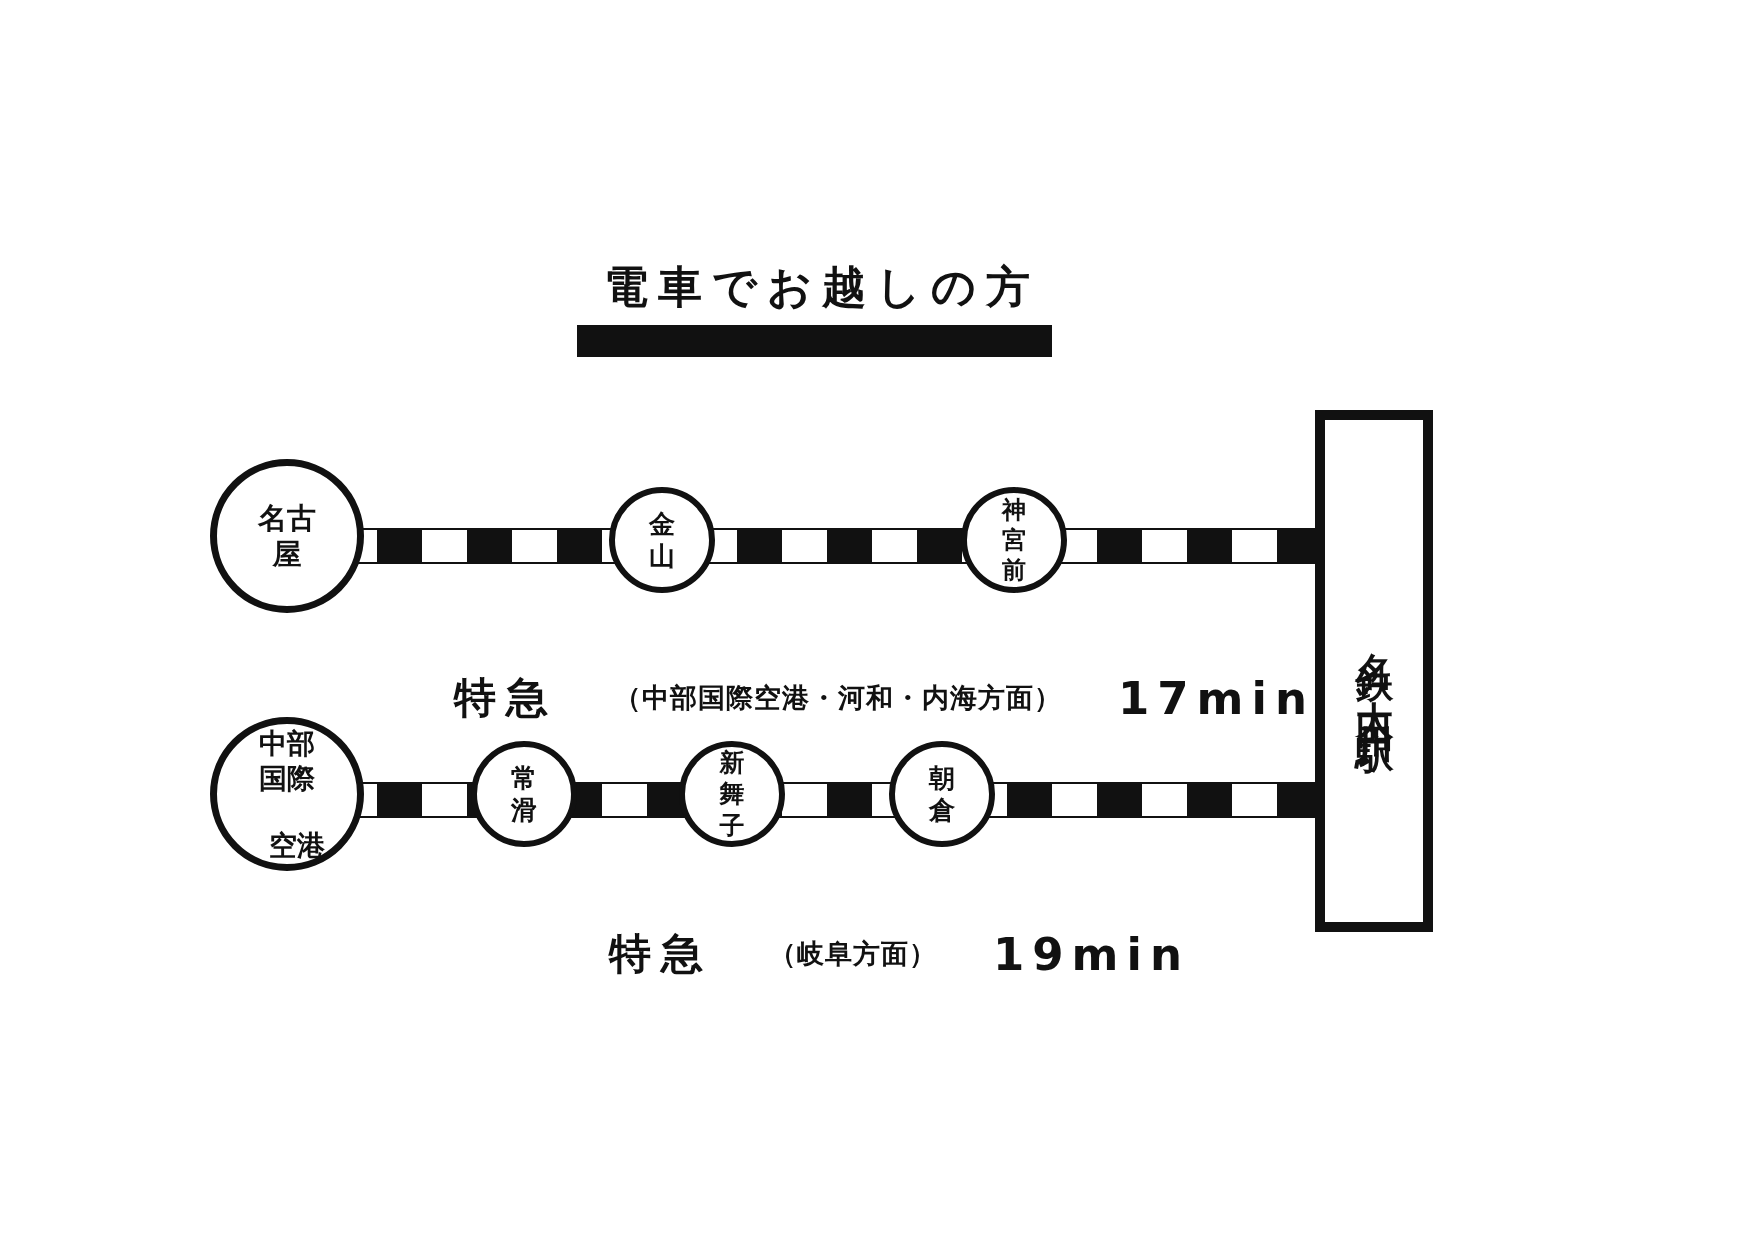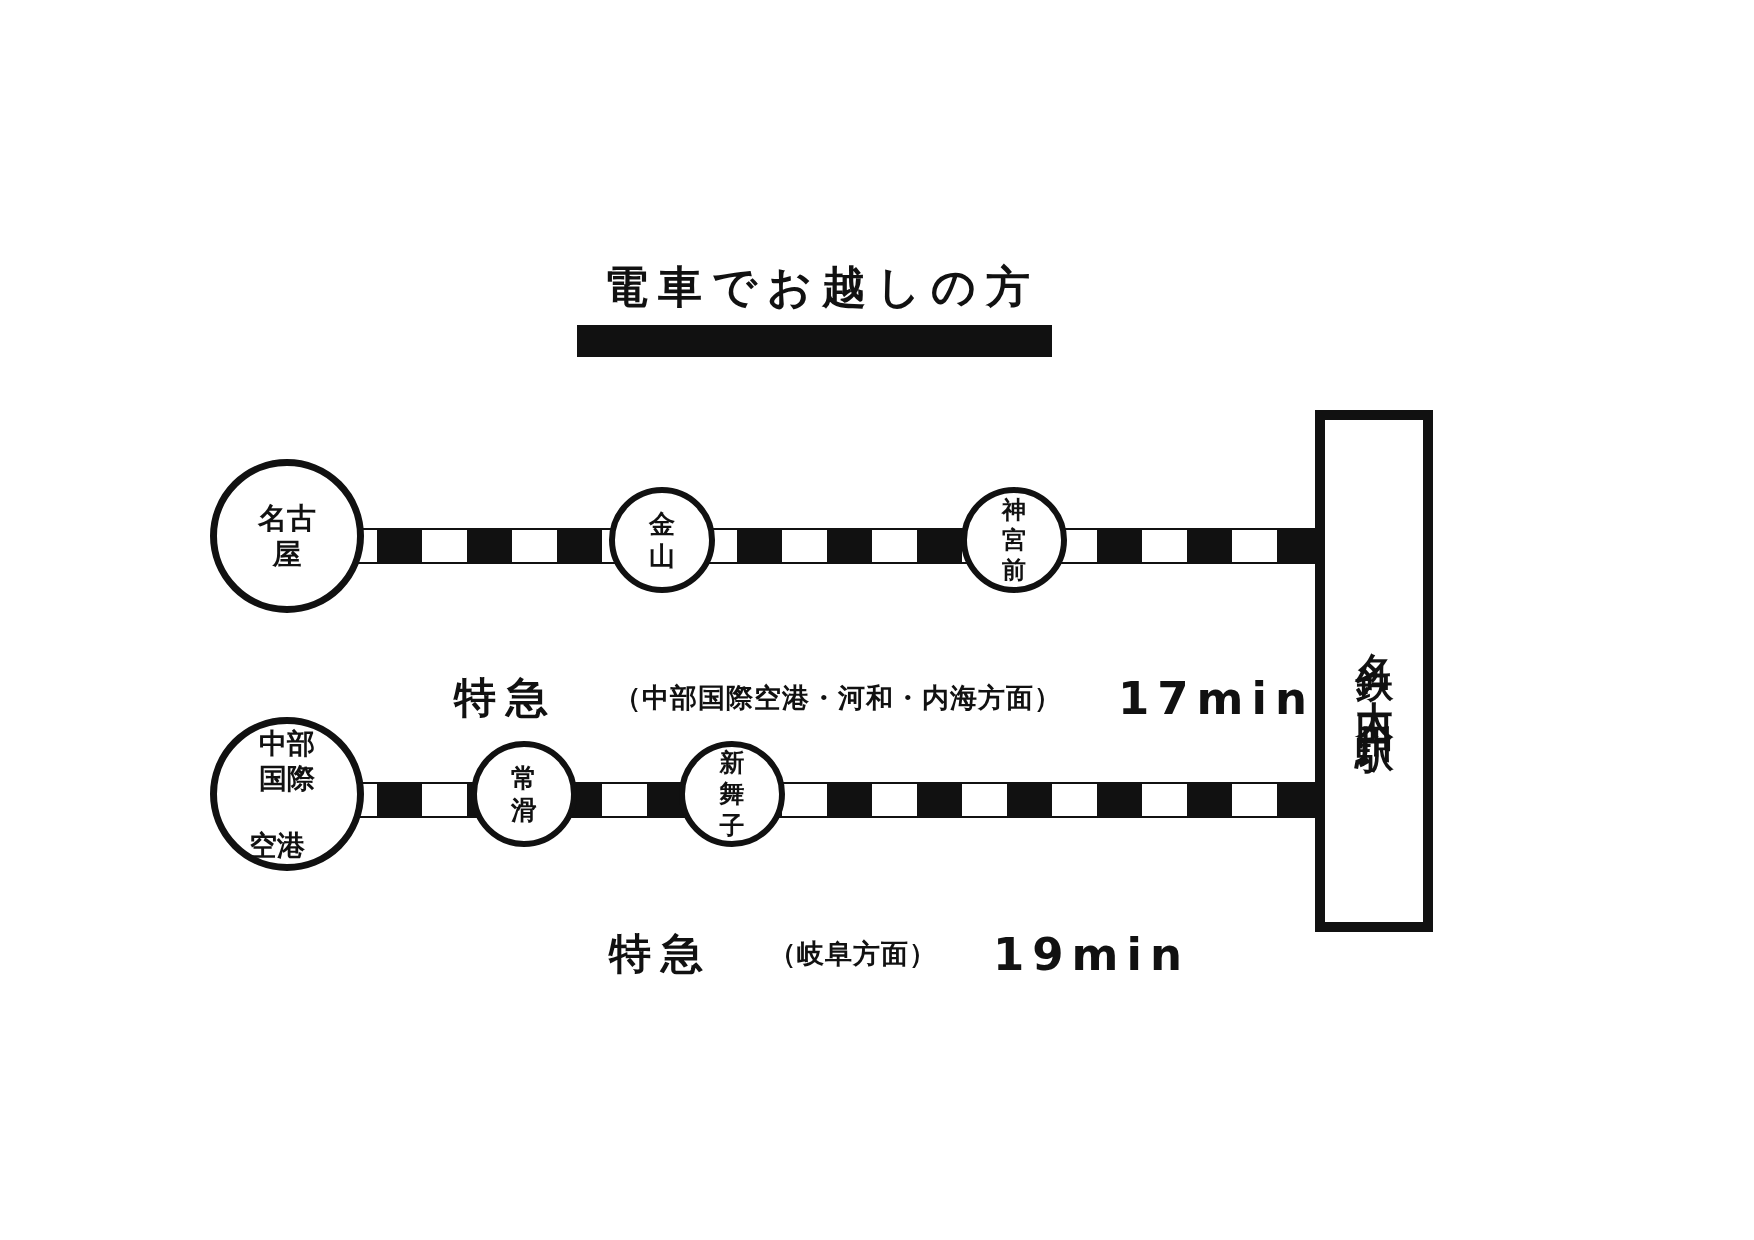--- a/index.html
+++ b/index.html
@@ -46,21 +46,21 @@
   .track-1 { left: 255px; top: 496px; width: 1035px; }
   .track-2 { left: 255px; top: 750px; width: 1035px; }
 
   .station {
     position: absolute;
     background: #ffffff;
     border: 6px solid #111;
     border-radius: 50%;
     display: flex;
     flex-direction: column;
-    align-items: flex-start;
+    align-items: flex-end;
     justify-content: center;
     text-align: center;
     font-weight: bold;
     line-height: 1.25;
     z-index: 2;
   }
   .station span { display: block; }
 
   .st-large { width: 154px; height: 154px; border-width: 7px; font-size: 29px; }
   .st-mid   { width: 106px; height: 106px; font-size: 26px; }
@@ -131,20 +131,23 @@
   <div class="station st-large" style="left:178px; top:685px; font-size:28px;">
     <span>中部国際</span>
     <span>空港</span>
   </div>
   <div class="station st-mid" style="left:439px; top:709px;">
     <span>常 滑</span>
   </div>
   <div class="station st-mid" style="left:647px; top:709px; font-size:25px;">
     <span>新舞子</span>
   </div>
+  <div class="station st-mid" style="left:857px; top:709px;">
+    <span>朝 倉</span>
+  </div>
 
   <div class="caption caption-2">
     <span class="train-type">特急</span>
     <span class="via">（岐阜方面）</span>
     <span class="duration">19min</span>
   </div>
 
   <div class="dest-box">
     <div class="dest-text">名鉄 太田川駅</div>
   </div>

